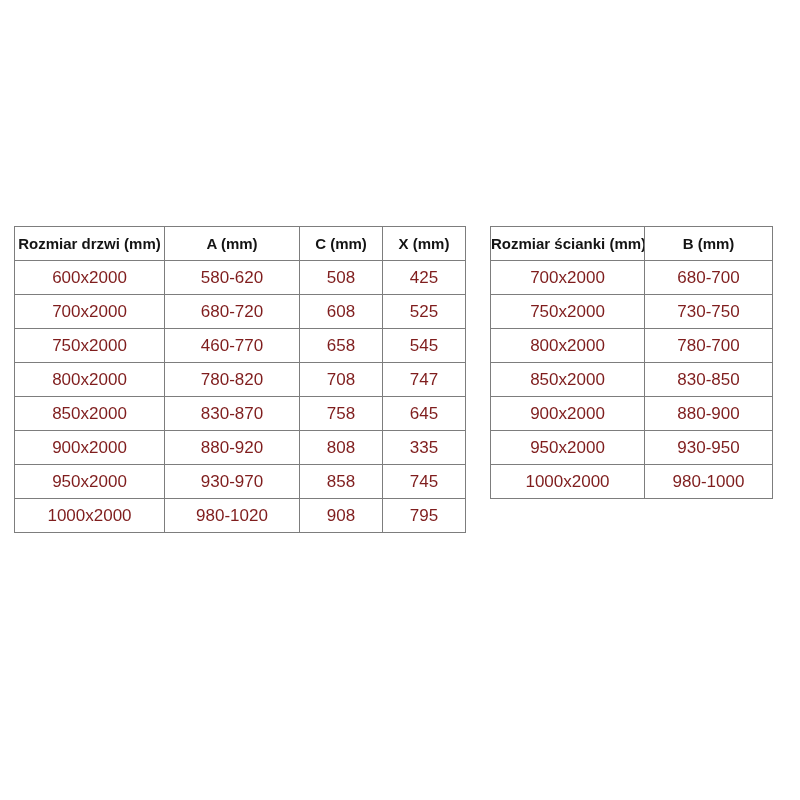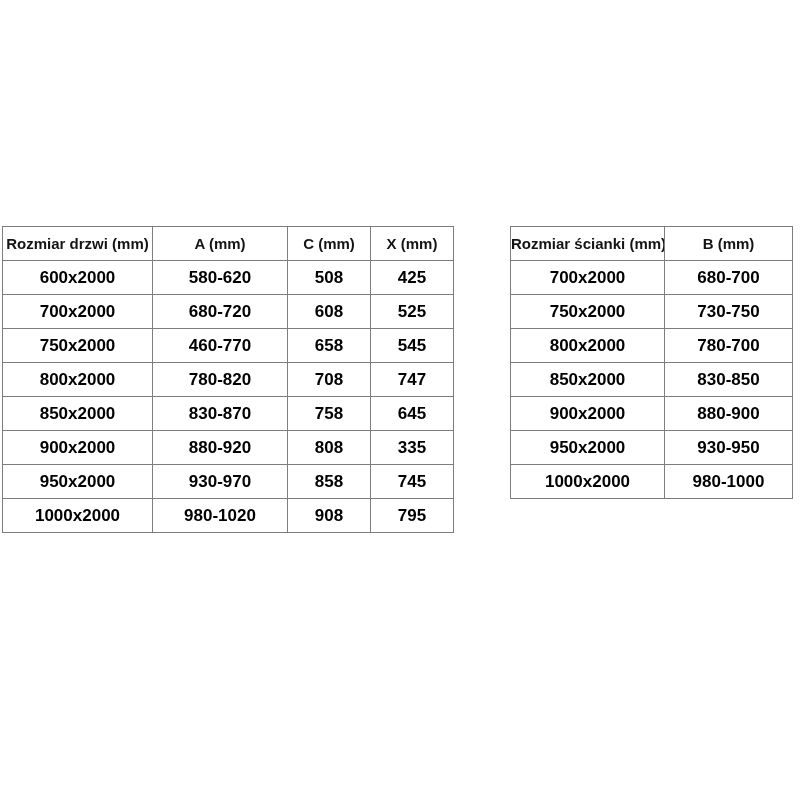--- a/index.html
+++ b/index.html
@@ -26,31 +26,31 @@
     overflow: hidden;
     white-space: nowrap;
   }
   table.spec th {
     font-size: 15px;
     font-weight: bold;
     color: #141414;
   }
   table.spec td {
     font-size: 17px;
-    font-weight: bold;
-    color: #000000;
+    font-weight: normal;
+    color: #7f1d1d;
   }
 
-  #doors-table { left: 2px; top: 226px; width: 451px; }
+  #doors-table { left: 14px; top: 226px; width: 451px; }
   #doors-table col.c0 { width: 150px; }
   #doors-table col.c1 { width: 135px; }
   #doors-table col.c2 { width: 83px; }
   #doors-table col.c3 { width: 83px; }
 
-  #walls-table { left: 510px; top: 226px; width: 282px; padding-left: 28px; }
+  #walls-table { left: 490px; top: 226px; width: 282px; padding-left: 28px; }
   #walls-table col.c0 { width: 154px; }
   #walls-table col.c1 { width: 128px; }
 </style>
 </head>
 <body>
 
 <div class="canvas">
 
   <table class="spec" id="doors-table">
     <colgroup>

